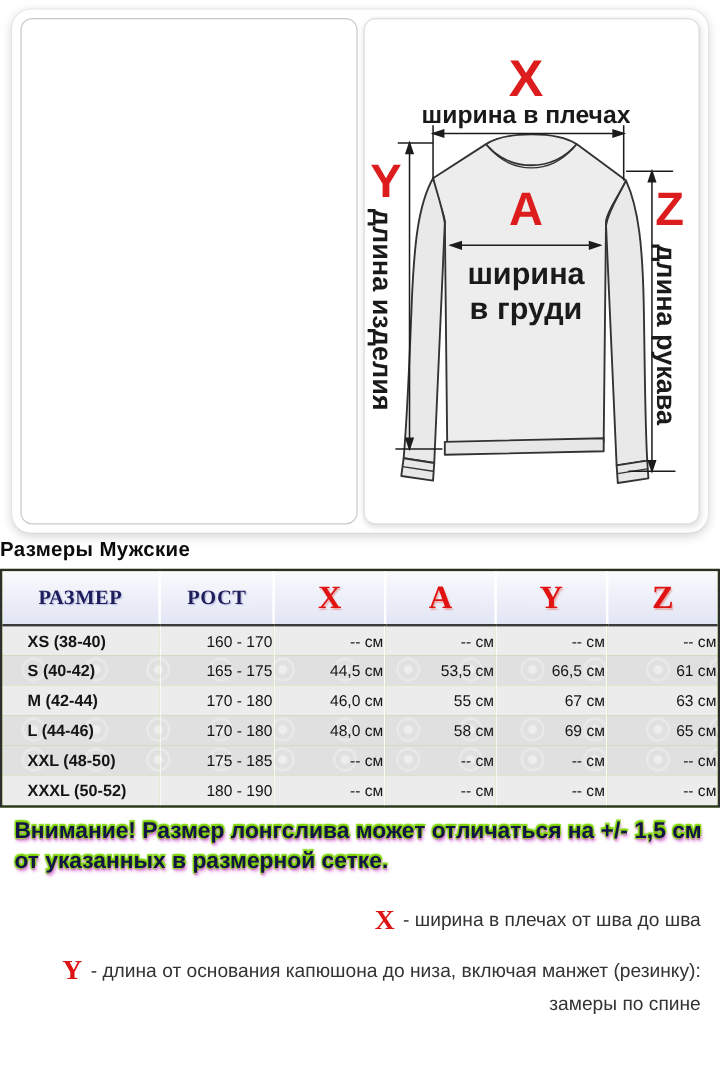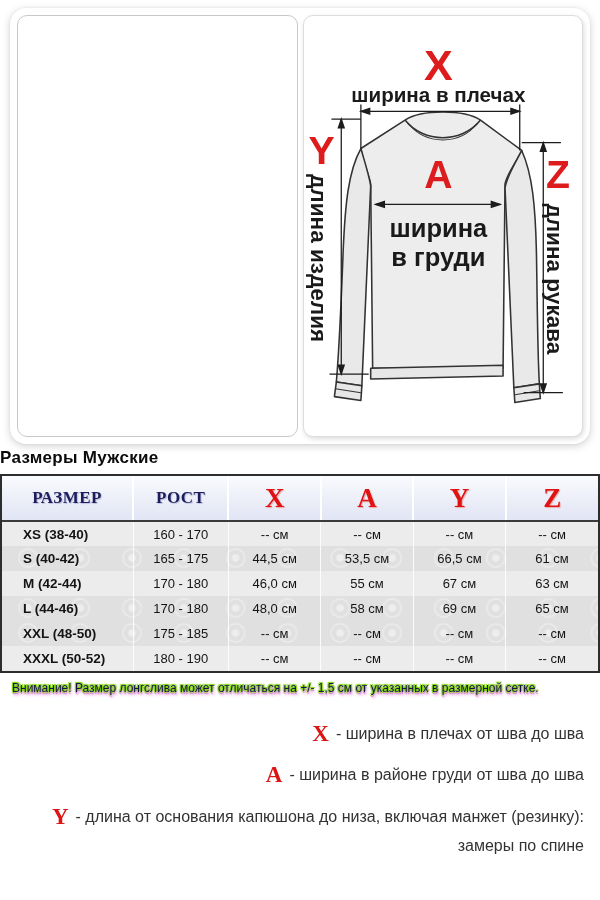--- a/index.html
+++ b/index.html
@@ -72,21 +72,21 @@
   .th-letter {
     font-family:"Liberation Serif", serif;
     font-size:27px; font-weight:bold;
     color:#e01212;
     text-shadow:1px 1px 1px #e5adad;
   }
   tbody td {
     height:25px;
     font-size:13px;
     color:#141414;
-    text-align:center;
+    text-align:right;
     vertical-align:middle;
     border-left:1px solid rgba(255,255,255,.85);
   }
   tbody td:first-child { border-left:none; }
   tbody td.col-size {
     text-align:left;
     padding-left:21px;
     font-weight:bold;
     font-size:13.5px;
   }
@@ -95,22 +95,22 @@
     background-color:#e0e0e0;
     background-image:
       radial-gradient(circle at 26px 12px, rgba(255,255,255,.45) 3px, transparent 4.5px),
       radial-gradient(circle at 26px 12px, transparent 7.5px, rgba(255,255,255,.4) 9px, transparent 10.5px);
     background-size:52px 25px;
   }
 
   
   .notice {
     margin:8px 12px 20px 12px;
-    font-size:12px;
-    font-weight:normal;
+    font-size:19px;
+    font-weight:bold;
     line-height:1.3;
     color:#141447;
     text-shadow:
       -1px -1px 1px #7cd400,
        1px -1px 1px #7cd400,
       -1px  1px 1px #8fdc1c,
        0  2px 1px #db74db,
        1px 3px 3px #d977d9;
   }
 
@@ -270,15 +270,14 @@
           <td>-- см</td>
         </tr>
       </tbody>
   </table>
 </div>
 
 <div class="notice">Внимание! Размер лонгслива может отличаться на +/- 1,5 см от указанных в размерной сетке.</div>
 
 <div class="legend">
     <p class="legend-item"><span class="legend-letter">X</span><span>- ширина в плечах от шва до шва</span></p>
-    <p class="legend-item"><span class="legend-letter">A</span><span>- ширина в районе груди от шва до шва</span></p>
     <p class="legend-item"><span class="legend-letter">Y</span><span>- длина от основания капюшона до низа, включая манжет (резинку): замеры по спине</span></p>
   </div>
 
 </body></html>

